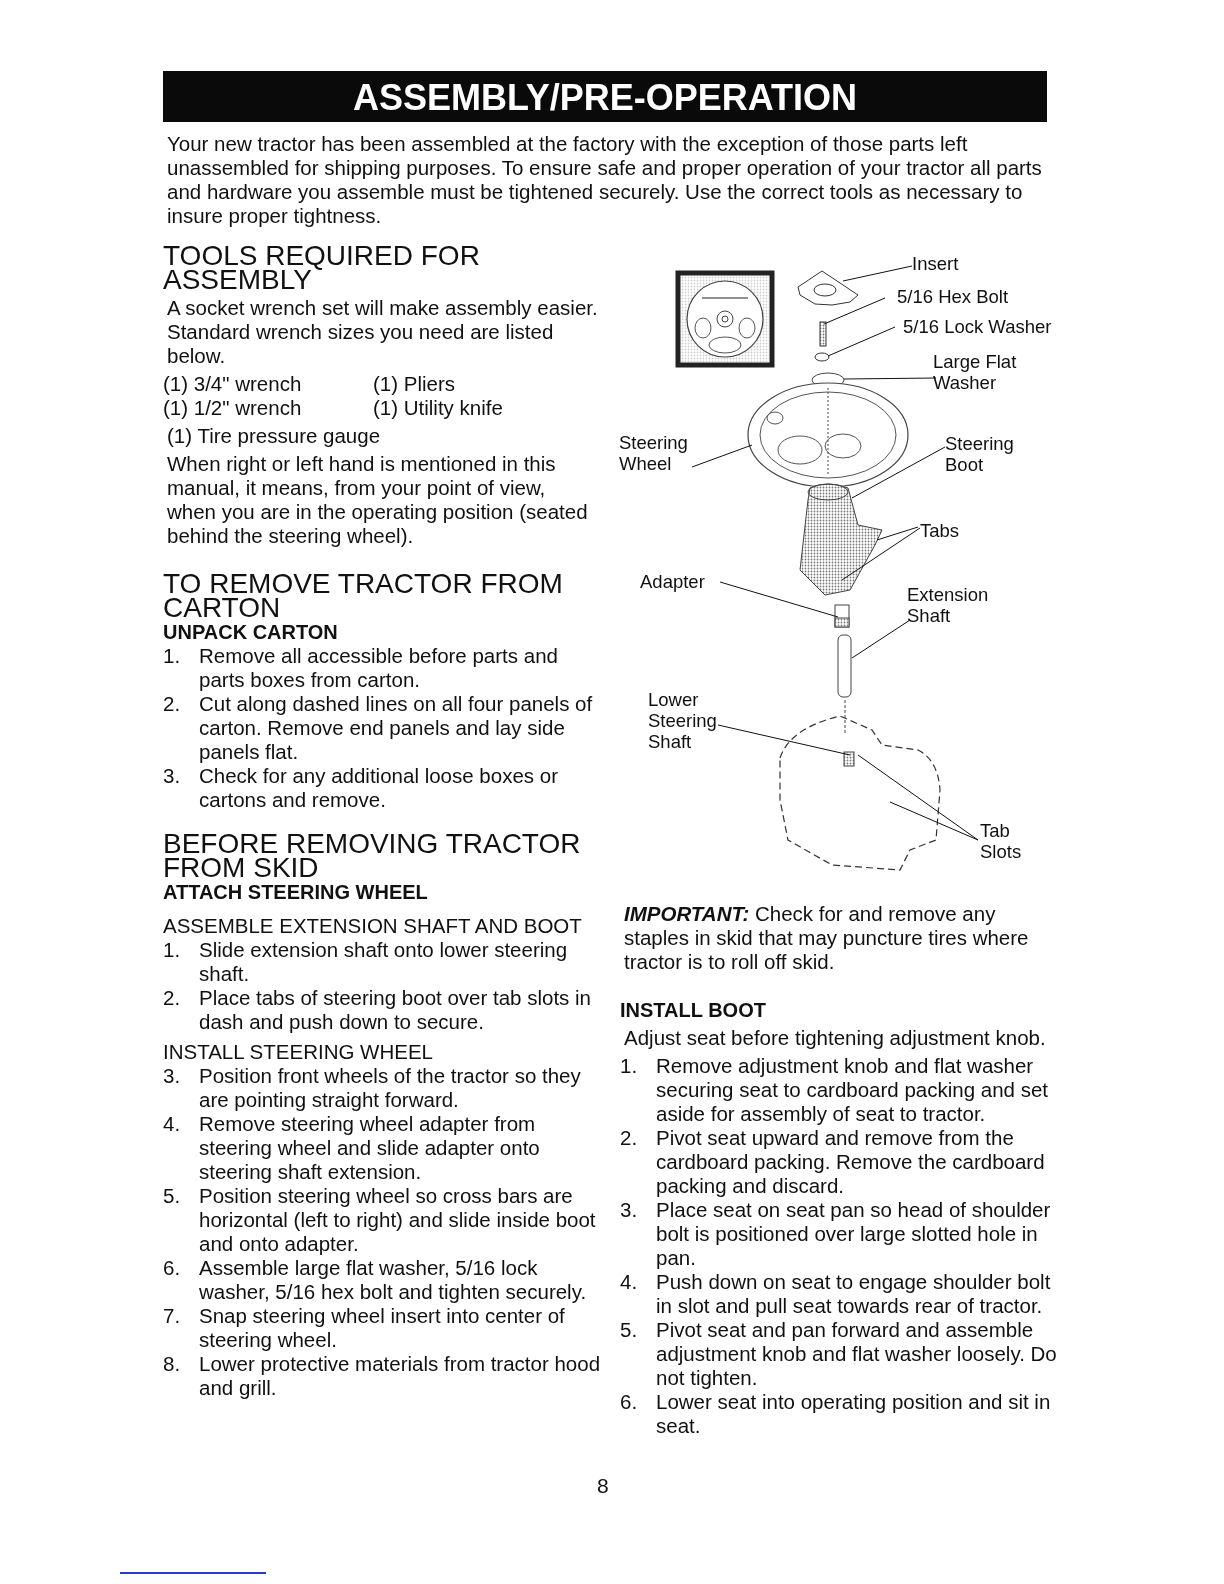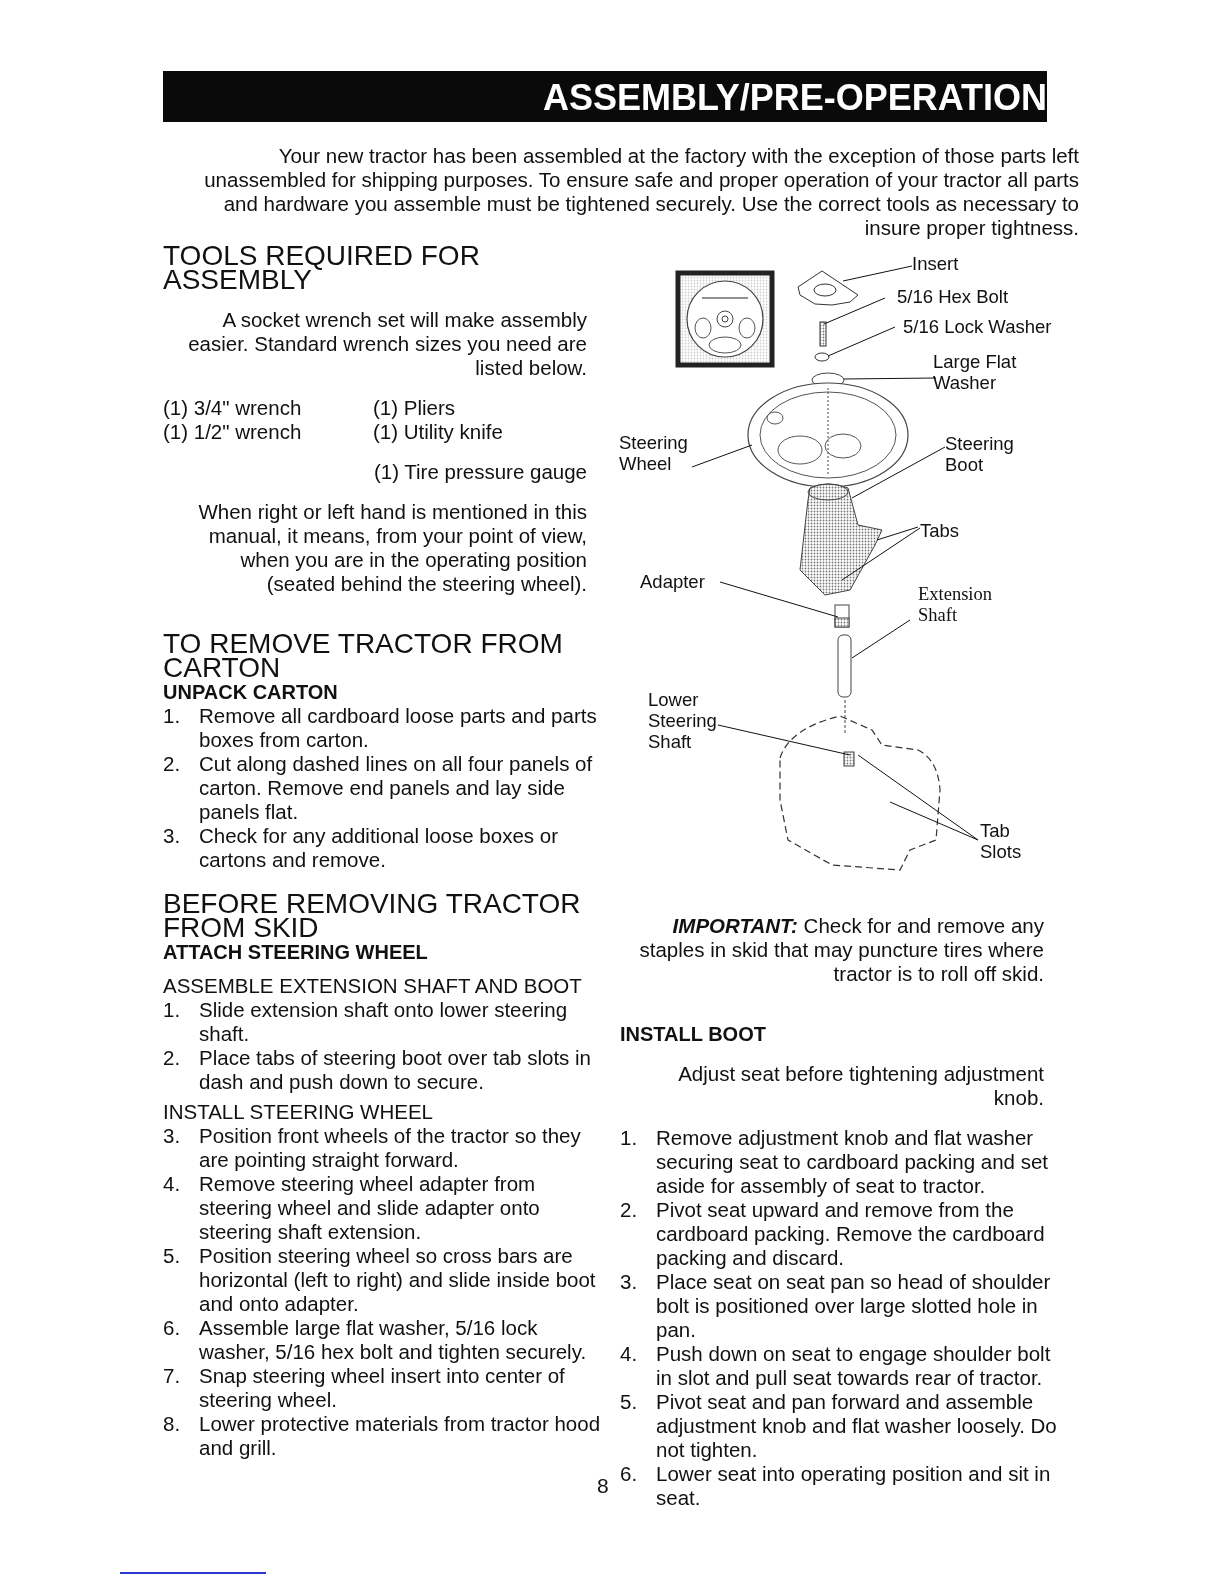--- a/index.html
+++ b/index.html
@@ -1,29 +1,29 @@
 <!DOCTYPE html>
 <html><head>
 <meta charset="utf-8">
 <style>
   html, body { margin: 0; padding: 0; background: #ffffff; }
   body { width: 1224px; height: 1584px; position: relative; overflow: hidden;
          font-family: "Liberation Sans", sans-serif; color: #111; }
   .banner { position: absolute; left: 163px; top: 71px; width: 884px; height: 51px;
-            background: #0a0a0a; color: #fff; text-align: right;
+            background: #0a0a0a; color: #fff; text-align: center;
             font-weight: bold; font-size: 36px; line-height: 53px; letter-spacing: 0px; }
   .intro { position: absolute; left: 163px; top: 128px; width: 900px;
            font-size: 20.5px; line-height: 24px; }
   .col { position: absolute; font-size: 20.5px; line-height: 24px; }
   .left { left: 163px; top: 244px; width: 440px; }
   .right { left: 620px; top: 898px; width: 440px; }
   h2 { font-size: 28px; font-weight: normal; margin: 0; line-height: 24px; }
   h3 { font-size: 20px; font-weight: bold; margin: 0; line-height: 24px; }
   h4 { font-size: 20.5px; font-weight: normal; margin: 0; line-height: 24px; }
-  p { margin: 16px; text-align: right; }
+  p { margin: 4px; }
   ol { margin: 0; padding: 0; list-style: none; }
   ol li { position: relative; padding-left: 36px; }
   ol li .num { position: absolute; left: 0; top: 0; }
   .tools { display: grid; grid-template-columns: 210px 220px; }
   .gap-s { height: 10px; }
   .gap-m { height: 20px; }
   .page-num { position: absolute; left: 597px; top: 1474px; font-size: 21px; }
   .footer-line { position: absolute; left: 120px; top: 1572px; width: 146px; height: 2px; background: #2a3bd4; }
   .diagram { position: absolute; left: 600px; top: 240px; width: 460px; height: 650px; }
   .callout { position: absolute; font-size: 18.5px; line-height: 21px; }
@@ -47,21 +47,21 @@
     <span>(1)  1/2" wrench</span>
     <span>(1)  Utility knife</span>
   </div>
   <p>(1)  Tire  pressure  gauge</p>
   <p>When right or left hand is mentioned in this manual, it means, from your point of view, when you are in the operating position (seated behind the steering wheel).</p>
 
   <div class="gap-m"></div>
   <h2>TO REMOVE TRACTOR FROM CARTON</h2>
   <h3>UNPACK CARTON</h3>
   <ol>
-    <li><span class="num">1.</span><span>Remove all cardboard loose parts and parts boxes  from carton.</span></li>
+    <li><span class="num">1.</span><span>Remove all accessible before parts and parts boxes  from carton.</span></li>
     <li><span class="num">2.</span><span>Cut along dashed lines on all four panels of carton. Remove end panels and lay side panels flat.</span></li>
     <li><span class="num">3.</span><span>Check for any additional loose boxes or cartons and remove.</span></li>
   </ol>
 
   <div class="gap-m"></div>
   <h2>BEFORE REMOVING TRACTOR FROM SKID</h2>
   <h3>ATTACH STEERING WHEEL</h3>
   <div class="gap-s"></div>
   <h4>ASSEMBLE EXTENSION SHAFT AND BOOT</h4>
   <ol>
@@ -151,21 +151,21 @@
   <div class="callout" style="left:19px;top:192px;">
     <div>Steering</div>
     <div>Wheel</div>
   </div>
   <div class="callout" style="left:345px;top:193px;">
     <div>Steering</div>
     <div>Boot</div>
   </div>
   <div class="callout" style="left:320px;top:280px;">Tabs</div>
   <div class="callout" style="left:40px;top:331px;">Adapter</div>
-  <div class="callout" style="left:318px;top:344px;font-family:Liberation Serif, serif;">
+  <div class="callout" style="left:307px;top:344px;">
     <div>Extension</div>
     <div>Shaft</div>
   </div>
   <div class="callout" style="left:48px;top:449px;">
     <div>Lower</div>
     <div>Steering</div>
     <div>Shaft</div>
   </div>
   <div class="callout" style="left:380px;top:580px;">
     <div>Tab</div>

